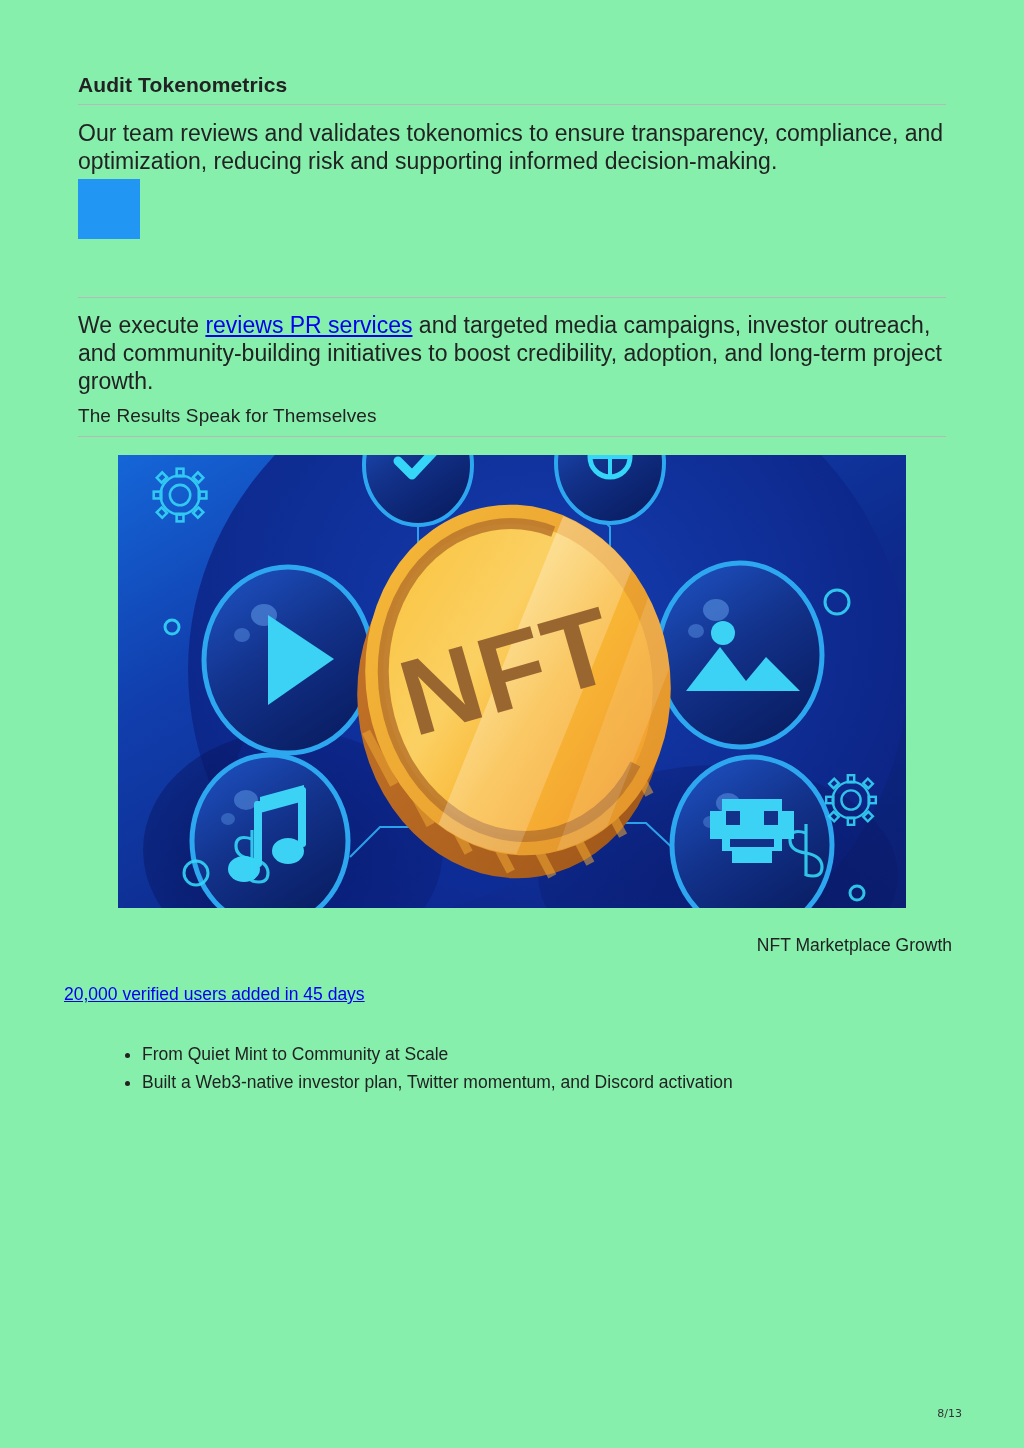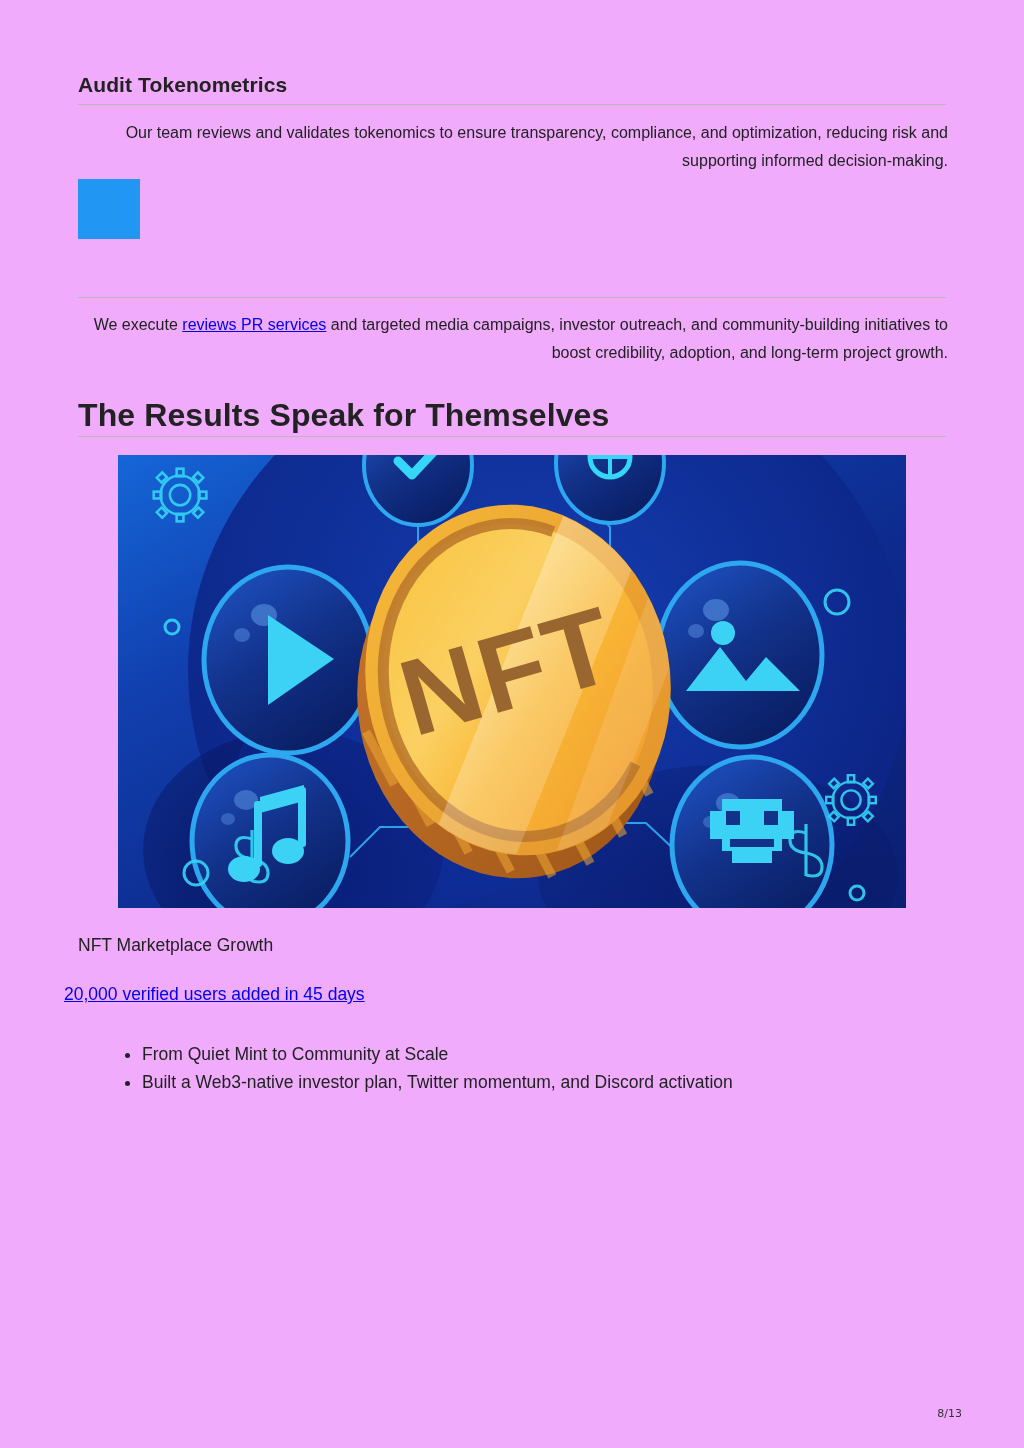--- a/index.html
+++ b/index.html
@@ -11,71 +11,71 @@
     width: 1024px;
     height: 1448px;
     position: relative;
     font-family: "Liberation Sans", sans-serif;
     color: #1a1a1a;
     -webkit-font-smoothing: antialiased;
   }
   .page {
     position: absolute;
     inset: 0;
-    background: #f0abfc;
+    background: #86efac;
   }
 
   
   .h-sec {
     position: absolute;
     left: 78px;
     width: 868px;
     font-size: 21px;
     font-weight: bold;
     color: #222222;
     letter-spacing: 0.1px;
     line-height: 26px;
   }
   .h-big {
     position: absolute;
     left: 78px;
     width: 868px;
-    font-size: 32px;
-    font-weight: bold;
+    font-size: 19px;
+    font-weight: normal;
     color: #222222;
     letter-spacing: 0.1px;
     line-height: 29px;
   }
   .rule {
     position: absolute;
     left: 78px;
     width: 868px;
     height: 1px;
     background: #b8b8b8;
   }
   .para {
     position: absolute;
     left: 78px;
     width: 870px;
-    font-size: 16px;
+    font-size: 23px;
     line-height: 28px;
     color: #222222;
-    text-align: right;
   }
   .para a, .linkline a {
     color: #0000ee;
     text-decoration: underline;
   }
   .caption {
     position: absolute;
-    left: 78px;
+    left: 84px;
     width: 868px;
     font-size: 17.5px;
     line-height: 26px;
     color: #222222;
+    text-align: right;
   }
   .linkline {
     position: absolute;
     left: 64px;
     width: 868px;
     font-size: 17.5px;
     line-height: 26px;
   }
   .linkline .lnk {
     color: #0000ee;

